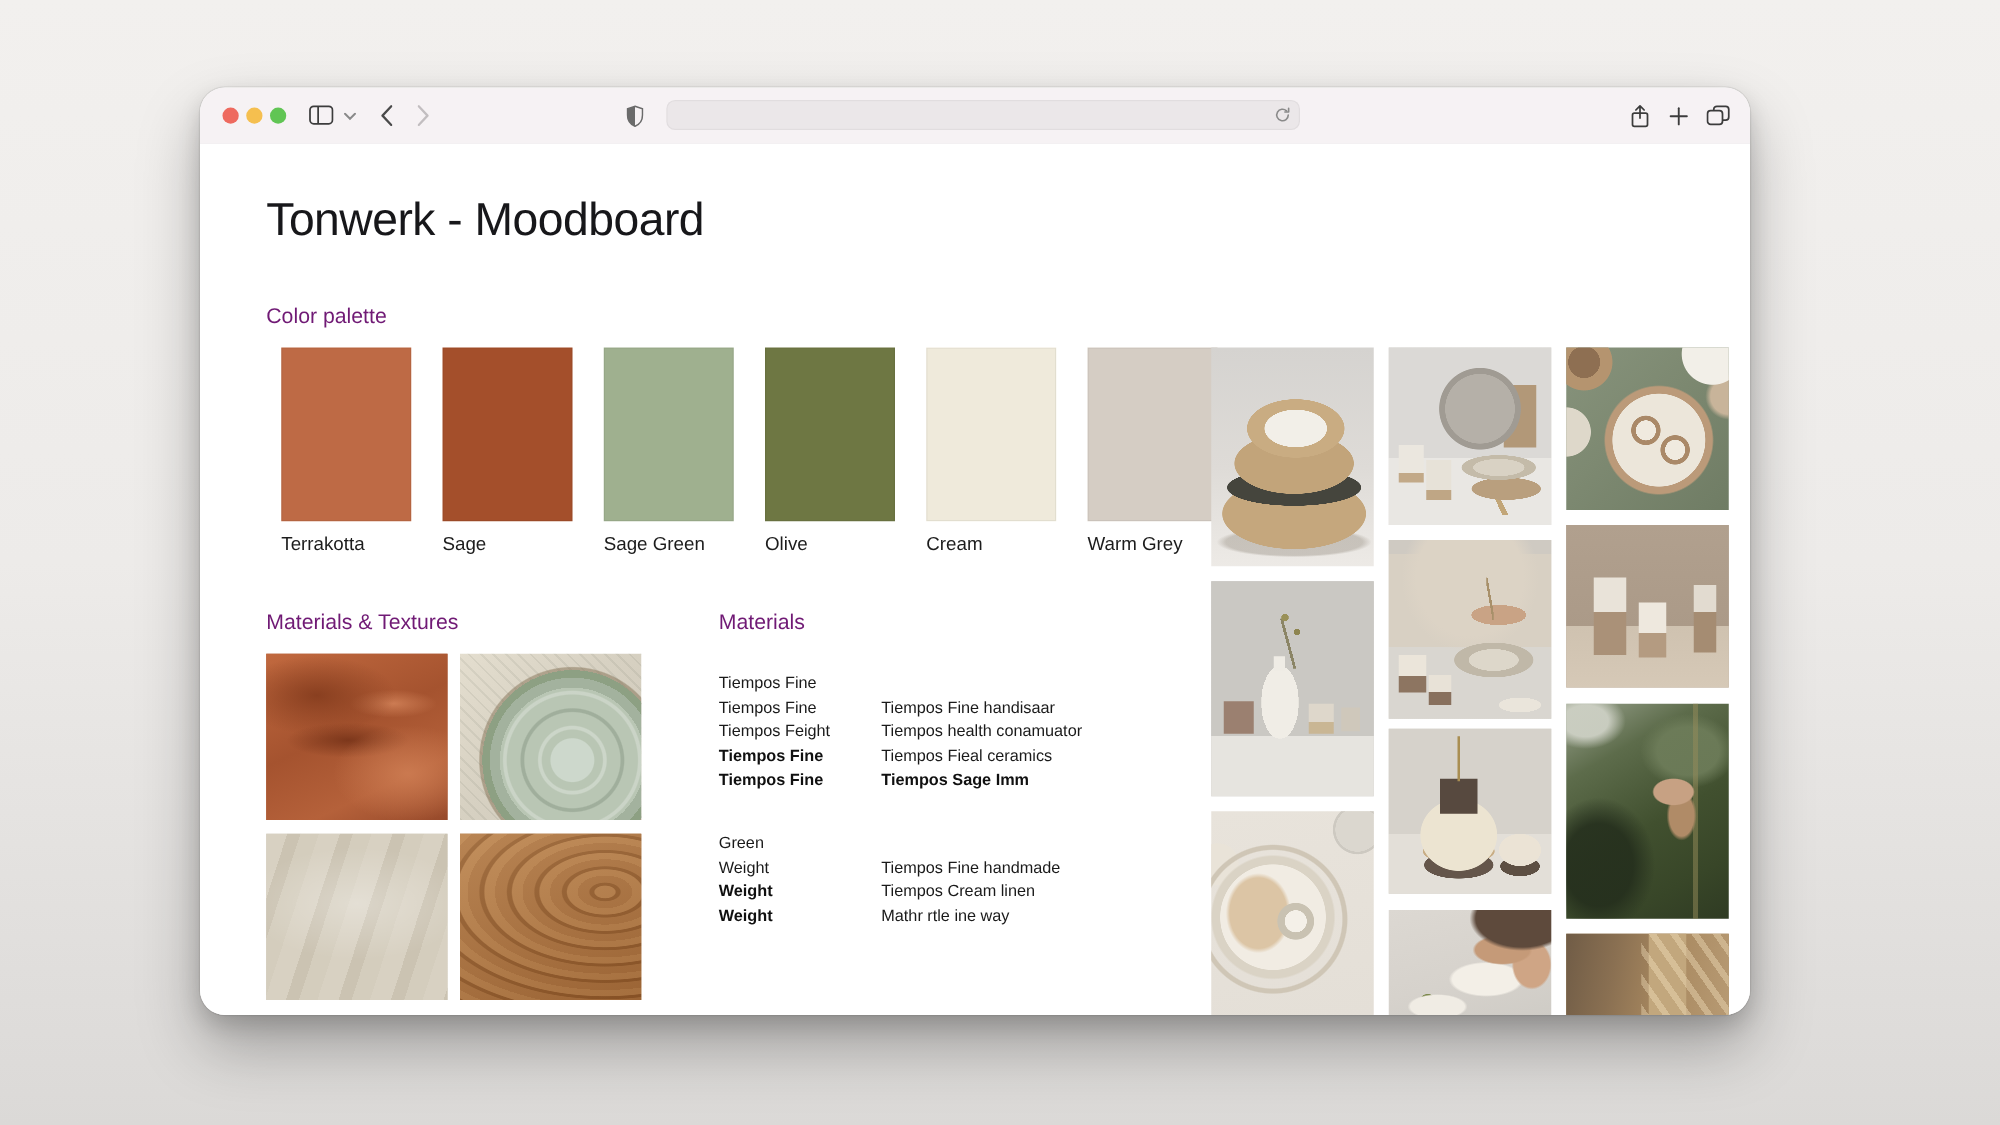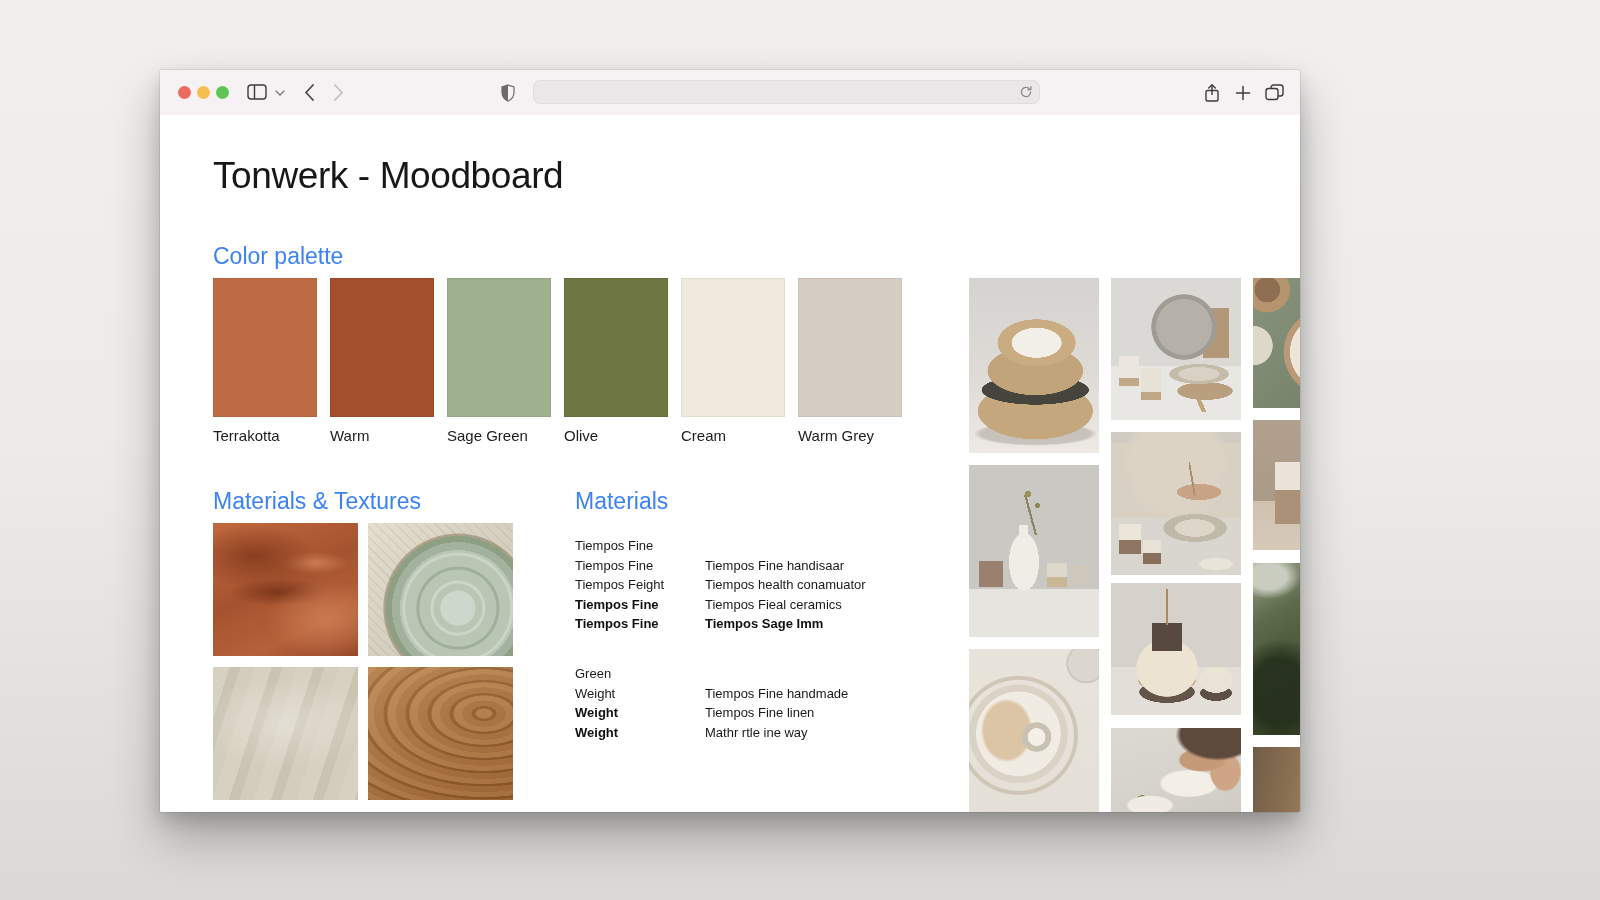--- a/index.html
+++ b/index.html
@@ -1,44 +1,44 @@
 <!DOCTYPE html>
 <html><head>
 <meta charset="utf-8">
 <style>
   html,body{margin:0;padding:0;}
   body{width:1600px;height:900px;overflow:hidden;font-family:"Liberation Sans",sans-serif;}
   .desktop{position:absolute;inset:0;background:linear-gradient(180deg,#f2f0ee 0%,#edebe9 50%,#dbd9d7 100%);}
-  .window{position:absolute;left:160px;top:70px;width:1140px;height:742px;border-radius:2px;overflow:hidden;
+  .window{position:absolute;left:160px;top:70px;width:1240px;height:742px;border-radius:20px;overflow:hidden;
     background:#fff;box-shadow:0 0 0 1px rgba(0,0,0,.07),0 25px 50px rgba(0,0,0,.28),0 8px 18px rgba(0,0,0,.15);}
   
   .toolbar{position:absolute;left:0;top:0;right:0;height:45px;background:#f6f2f4;border-bottom:1px solid #dcd8da;}
   .traffic{position:absolute;left:18px;top:16px;display:flex;gap:6px;}
   .dot{width:13px;height:13px;border-radius:50%;display:inline-block;}
   .dot.red{background:#ee6a5f;}
   .dot.yellow{background:#f5bf4f;}
   .dot.green{background:#61c554;}
   .tbtn{position:absolute;background:none;border:none;padding:0;margin:0;display:flex;align-items:center;justify-content:center;cursor:default;}
   .urlbar{position:absolute;left:373px;top:10px;width:507px;height:24px;border-radius:7px;background:#ebe7e9;
     box-shadow:inset 0 0 0 1px rgba(0,0,0,.04);display:flex;align-items:center;}
   .url-text{flex:1;font-size:13px;color:#8a8a8a;padding-left:10px;}
   .refreshbtn{background:none;border:none;padding:0;margin-right:7px;display:flex;align-items:center;}
   .rightbtns{position:absolute;right:16px;top:0;height:45px;display:flex;align-items:center;gap:14px;}
   .rightbtns button{background:none;border:none;padding:0;display:flex;align-items:center;}
   
   .content{position:absolute;left:0;top:45px;right:0;bottom:0;background:#fff;}
   h1{position:absolute;left:53px;top:40px;margin:0;font-size:37px;font-weight:500;color:#17171a;letter-spacing:-.4px;}
-  .heading{position:absolute;font-size:23px;font-weight:500;color:#3b82f6;}
+  .heading{position:absolute;font-size:17px;font-weight:500;color:#701a75;}
   .h-palette{left:53px;top:128px;}
   .h-materials{left:53px;top:373px;}
   .h-typo{left:415px;top:373px;}
   .h-insp{left:809px;top:128px;margin-top:34px;}
   
   .swatches{position:absolute;left:53px;top:163px;display:flex;gap:13px;}
-  .swatch{width:104px;}
+  .swatch{width:104px;margin-left:12px;}
   .swatch-box{width:104px;height:139px;box-shadow:inset 0 0 0 1px rgba(0,0,0,.05);}
   .swatch-label{margin-top:10px;font-size:15px;color:#1c1c1c;}
   
   .tile,.mtile{position:absolute;background-repeat:no-repeat;}
   
   .m1{left:53px;top:408px;width:145px;height:133px;
     background-color:#ad5a36;
     background-image:
       radial-gradient(ellipse 90px 45px at 28% 25%,rgba(130,58,28,.85) 0%,rgba(130,58,28,0) 70%),
       radial-gradient(ellipse 85px 55px at 78% 72%,rgba(205,124,82,.9) 0%,rgba(205,124,82,0) 70%),
@@ -285,21 +285,21 @@
       <h1>Tonwerk - Moodboard</h1>
 
       <div class="heading h-palette">Color palette</div>
       <div class="swatches">
         <div class="swatch">
           <div class="swatch-box" style="background: rgb(190, 106, 69);"></div>
           <div class="swatch-label">Terrakotta</div>
         </div>
         <div class="swatch">
           <div class="swatch-box" style="background: rgb(164, 79, 43);"></div>
-          <div class="swatch-label">Warm</div>
+          <div class="swatch-label">Sage</div>
         </div>
         <div class="swatch">
           <div class="swatch-box" style="background: rgb(159, 176, 143);"></div>
           <div class="swatch-label">Sage Green</div>
         </div>
         <div class="swatch">
           <div class="swatch-box" style="background: rgb(110, 119, 67);"></div>
           <div class="swatch-label">Olive</div>
         </div>
         <div class="swatch">
@@ -322,21 +322,21 @@
       <div class="typo b1">
         <div class="trow"><span class="tl">Tiempos Fine</span><span class="tr"></span></div>
         <div class="trow"><span class="tl">Tiempos Fine</span><span class="tr">Tiempos Fine handisaar</span></div>
         <div class="trow"><span class="tl">Tiempos Feight</span><span class="tr">Tiempos health conamuator</span></div>
         <div class="trow"><span class="tl bold">Tiempos Fine</span><span class="tr">Tiempos Fieal ceramics</span></div>
         <div class="trow"><span class="tl bold">Tiempos Fine</span><span class="tr bold">Tiempos Sage Imm</span></div>
       </div>
       <div class="typo b2">
         <div class="trow"><span class="tl">Green</span><span class="tr"></span></div>
         <div class="trow"><span class="tl">Weight</span><span class="tr">Tiempos Fine handmade</span></div>
-        <div class="trow"><span class="tl bold">Weight</span><span class="tr">Tiempos Fine linen</span></div>
+        <div class="trow"><span class="tl bold">Weight</span><span class="tr">Tiempos Cream linen</span></div>
         <div class="trow"><span class="tl bold">Weight</span><span class="tr">Mathr rtle ine way</span></div>
       </div>
 
       <div class="heading h-insp">Inspiration</div>
       <div class="tile i1"></div>
       <div class="tile i2"></div>
       <div class="tile i3"></div>
       <div class="tile i4"></div>
       <div class="tile i5"></div>
       <div class="tile i6"></div>

